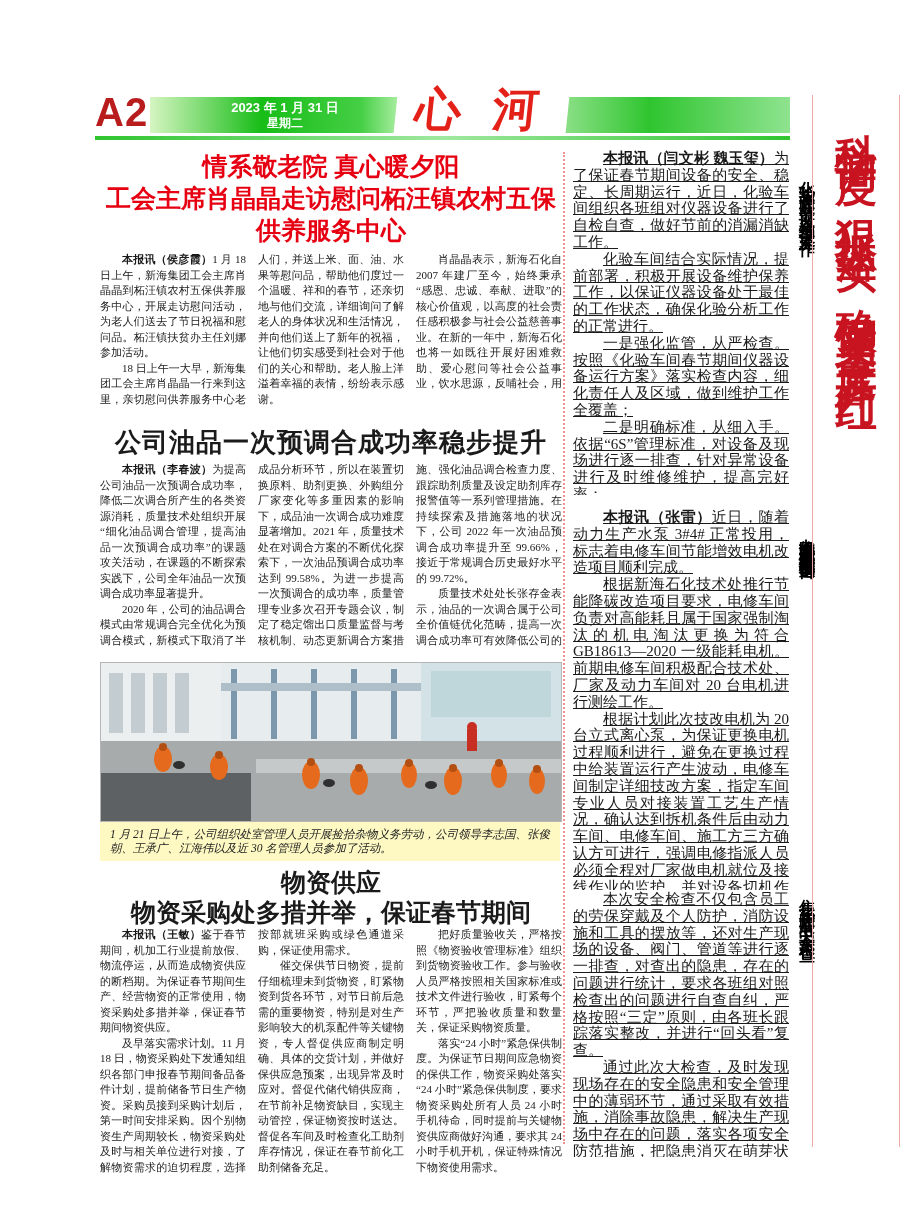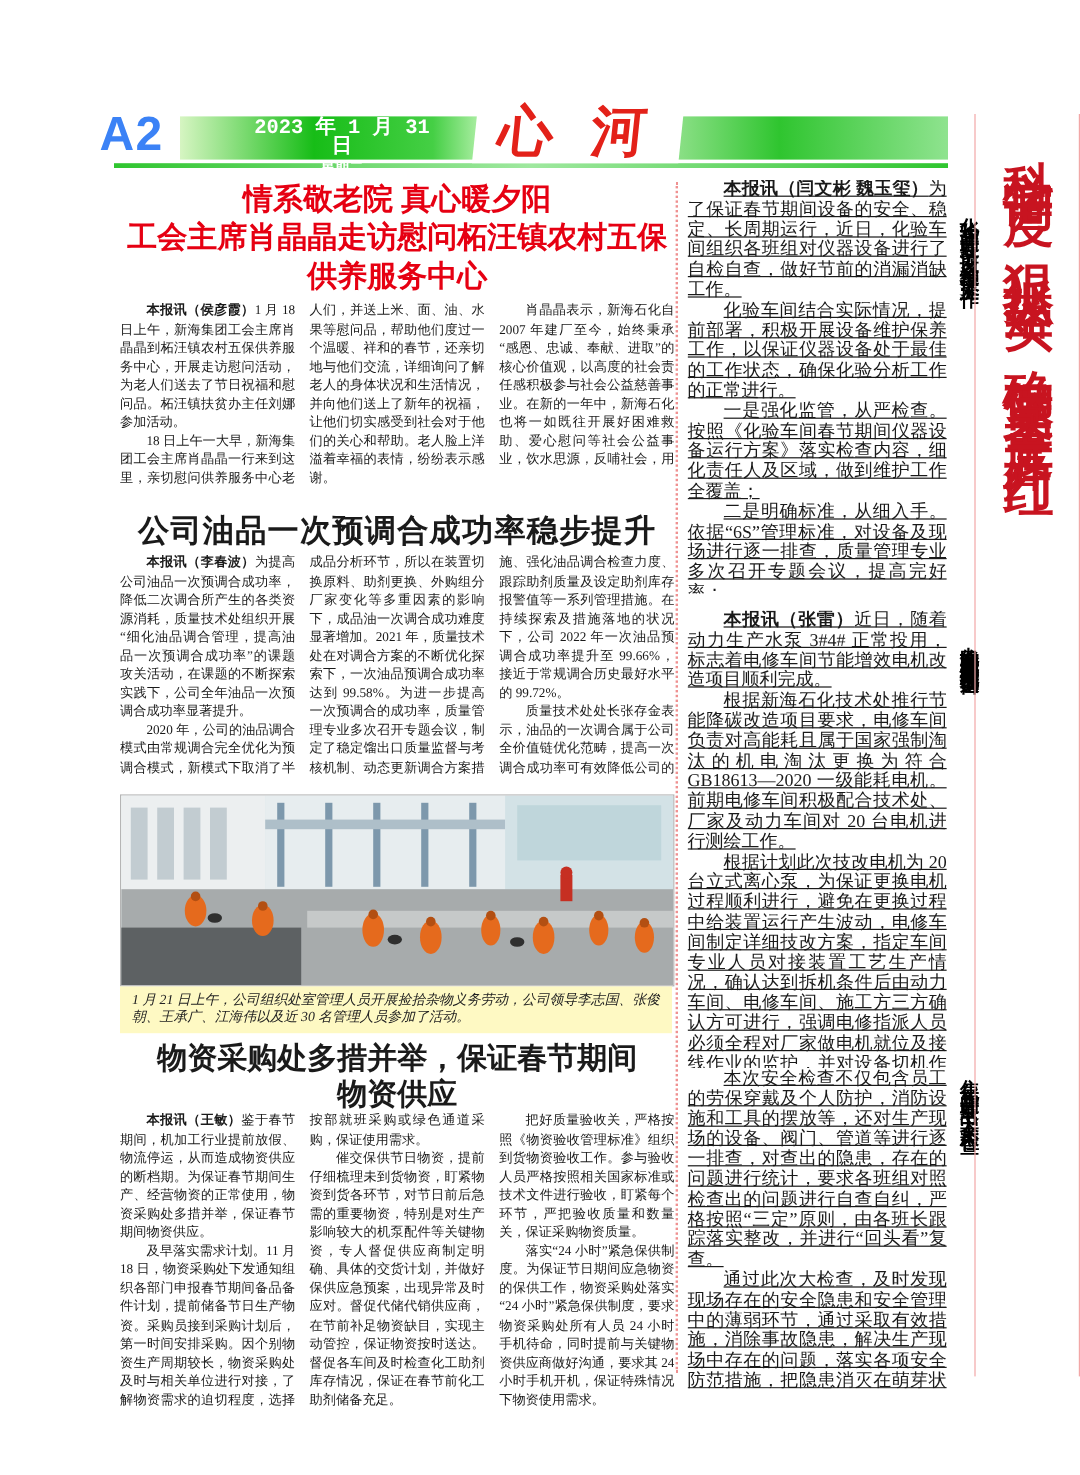--- a/index.html
+++ b/index.html
@@ -1,26 +1,26 @@
 <!DOCTYPE html>
 <html lang="zh"><head>
 <meta charset="utf-8">
 <style>
   html,body{margin:0;padding:0;}
   body{width:900px;height:1229px;background:#ffffff;position:relative;
        font-family:"Liberation Serif",serif;color:#1a1a1a;overflow:hidden;}
   .abs{position:absolute;}
   
-  .page-no{left:83px;top:90px;font:bold 40px "Liberation Sans",sans-serif;color:#3b82f6;letter-spacing:1px;}
+  .page-no{left:95px;top:90px;font:bold 40px "Liberation Sans",sans-serif;color:#b91c1c;letter-spacing:1px;}
   .green-bar{top:97px;height:36px;}
   .gb1{left:150px;width:248px;background:linear-gradient(90deg,#d6f5c2,#17bd17 45%,#45cf45 85%,#a8eda0);}
   .gb2{left:478px;width:312px;background:linear-gradient(90deg,#eafbe0,#2fc52f 55%,#8fe38f);}
   .date-box{left:205px;top:100px;width:160px;text-align:center;color:#ffffff;
             font-family:"Liberation Sans",sans-serif;font-weight:bold;z-index:3;}
-  .date-box .d1{font-size:17px;line-height:16px;font-family:Liberation Mono, monospace;}
+  .date-box .d1{font-size:13px;line-height:16px;}
   .date-box .d2{font-size:12px;line-height:15px;}
   .masthead{left:396px;top:84px;width:172px;height:52px;background:#fff;z-index:2;
             text-align:center;font-weight:bold;font-size:46px;line-height:52px;
             font-family:"Liberation Serif",serif;transform:skewX(-6deg);letter-spacing:10px;}
   .green-rule{left:95px;top:136px;width:695px;height:4px;
               background:linear-gradient(90deg,#2fc52f,#9fe89f 50%,#2fc52f);}
   
   .left-sec{left:100px;top:148px;width:462px;}
   .hl{font-family:"Liberation Sans",sans-serif;font-weight:bold;text-align:center;}
   .hl-red div{font-size:25px;line-height:32px;}
@@ -142,40 +142,40 @@
     <g fill="#2f2f2f">
       <ellipse cx="78" cy="102" rx="6" ry="4"></ellipse>
         <ellipse cx="228" cy="120" rx="6" ry="4"></ellipse>
       <ellipse cx="330" cy="122" rx="6" ry="4"></ellipse>
     </g>
   </svg>
 
   <div class="caption">1 月 21 日上午，公司组织处室管理人员开展捡拾杂物义务劳动，公司领导李志国、张俊朝、王承广、江海伟以及近 30 名管理人员参加了活动。</div>
 
   <div class="hl hl-black2 h-a3">
+      <div>物资供应</div>
       <div>物资采购处多措并举，保证春节期间</div>
-      <div>物资供应</div>
     </div>
   <div class="body3 b-a3">
       <p class="para"><b class="lead">本报讯（王敏）</b>鉴于春节期间，机加工行业提前放假、物流停运，从而造成物资供应的断档期。为保证春节期间生产、经营物资的正常使用，物资采购处多措并举，保证春节期间物资供应。</p>
       <p class="para">及早落实需求计划。11 月 18 日，物资采购处下发通知组织各部门申报春节期间备品备件计划，提前储备节日生产物资。采购员接到采购计划后，第一时间安排采购。因个别物资生产周期较长，物资采购处及时与相关单位进行对接，了解物资需求的迫切程度，选择按部就班采购或绿色通道采购，保证使用需求。</p>
       <p class="para">催交保供节日物资，提前仔细梳理未到货物资，盯紧物资到货各环节，对节日前后急需的重要物资，特别是对生产影响较大的机泵配件等关键物资，专人督促供应商制定明确、具体的交货计划，并做好保供应急预案，出现异常及时应对。督促代储代销供应商，在节前补足物资缺目，实现主动管控，保证物资按时送达。督促各车间及时检查化工助剂库存情况，保证在春节前化工助剂储备充足。</p>
       <p class="para">把好质量验收关，严格按照《物资验收管理标准》组织到货物资验收工作。参与验收人员严格按照相关国家标准或技术文件进行验收，盯紧每个环节，严把验收质量和数量关，保证采购物资质量。</p>
       <p class="para">落实“24 小时”紧急保供制度。为保证节日期间应急物资的保供工作，物资采购处落实“24 小时”紧急保供制度，要求物资采购处所有人员 24 小时手机待命，同时提前与关键物资供应商做好沟通，要求其 24 小时手机开机，保证特殊情况下物资使用需求。</p>
     </div>
 </div>
 
 <div class="abs vdot"></div>
 
 <div class="abs right-col">
   <div class="r-art r1">
       <p class="para"><b class="lead">本报讯（闫文彬 魏玉玺）</b>为了保证春节期间设备的安全、稳定、长周期运行，近日，化验车间组织各班组对仪器设备进行了自检自查，做好节前的消漏消缺工作。</p>
       <p class="para">化验车间结合实际情况，提前部署，积极开展设备维护保养工作，以保证仪器设备处于最佳的工作状态，确保化验分析工作的正常进行。</p>
       <p class="para">一是强化监管，从严检查。按照《化验车间春节期间仪器设备运行方案》落实检查内容，细化责任人及区域，做到维护工作全覆盖；</p>
-      <p class="para">二是明确标准，从细入手。依据“6S”管理标准，对设备及现场进行逐一排查，质量管理专业多次召开专题会议，提高完好率；</p>
+      <p class="para">二是明确标准，从细入手。依据“6S”管理标准，对设备及现场进行逐一排查，针对异常设备进行及时维修维护，提高完好率；</p>
       <p class="para">三是强化重点，掌握状态。对重点及单台设备进行多人“会诊”检查，进行全面清理、维护和标定，记录其技术数据，纳入设备档案。</p>
     </div>
   <div class="r-art r2">
       <p class="para"><b class="lead">本报讯（张雷）</b>近日，随着动力生产水泵 3#4# 正常投用，标志着电修车间节能增效电机改造项目顺利完成。</p>
       <p class="para">根据新海石化技术处推行节能降碳改造项目要求，电修车间负责对高能耗且属于国家强制淘汰的机电淘汰更换为符合 GB18613—2020 一级能耗电机。前期电修车间积极配合技术处、厂家及动力车间对 20 台电机进行测绘工作。</p>
       <p class="para">根据计划此次技改电机为 20 台立式离心泵，为保证更换电机过程顺利进行，避免在更换过程中给装置运行产生波动，电修车间制定详细技改方案，指定车间专业人员对接装置工艺生产情况，确认达到拆机条件后由动力车间、电修车间、施工方三方确认方可进行，强调电修指派人员必须全程对厂家做电机就位及接线作业的监护，并对设备切机作业及交接管理做好记录，现场风险辨识及管控措施必须落实到位，实时监督保证技改工作高质量顺利完成。</p>
       <p class="para">此次技改后，动力车间设备电力能耗得到进一步优化，生产现状更加符合国家节能环保要求。下一步，电修车间将继续做好持续改善，精益求精，树立节能环保意识，为公司实现绿色节能发展贡献力量。</p>
     </div>
   <div class="r-art r3">
       <p class="para">本次安全检查不仅包含员工的劳保穿戴及个人防护，消防设施和工具的摆放等，还对生产现场的设备、阀门、管道等进行逐一排查，对查出的隐患，存在的问题进行统计，要求各班组对照检查出的问题进行自查自纠，严格按照“三定”原则，由各班长跟踪落实整改，并进行“回头看”复查。</p>

